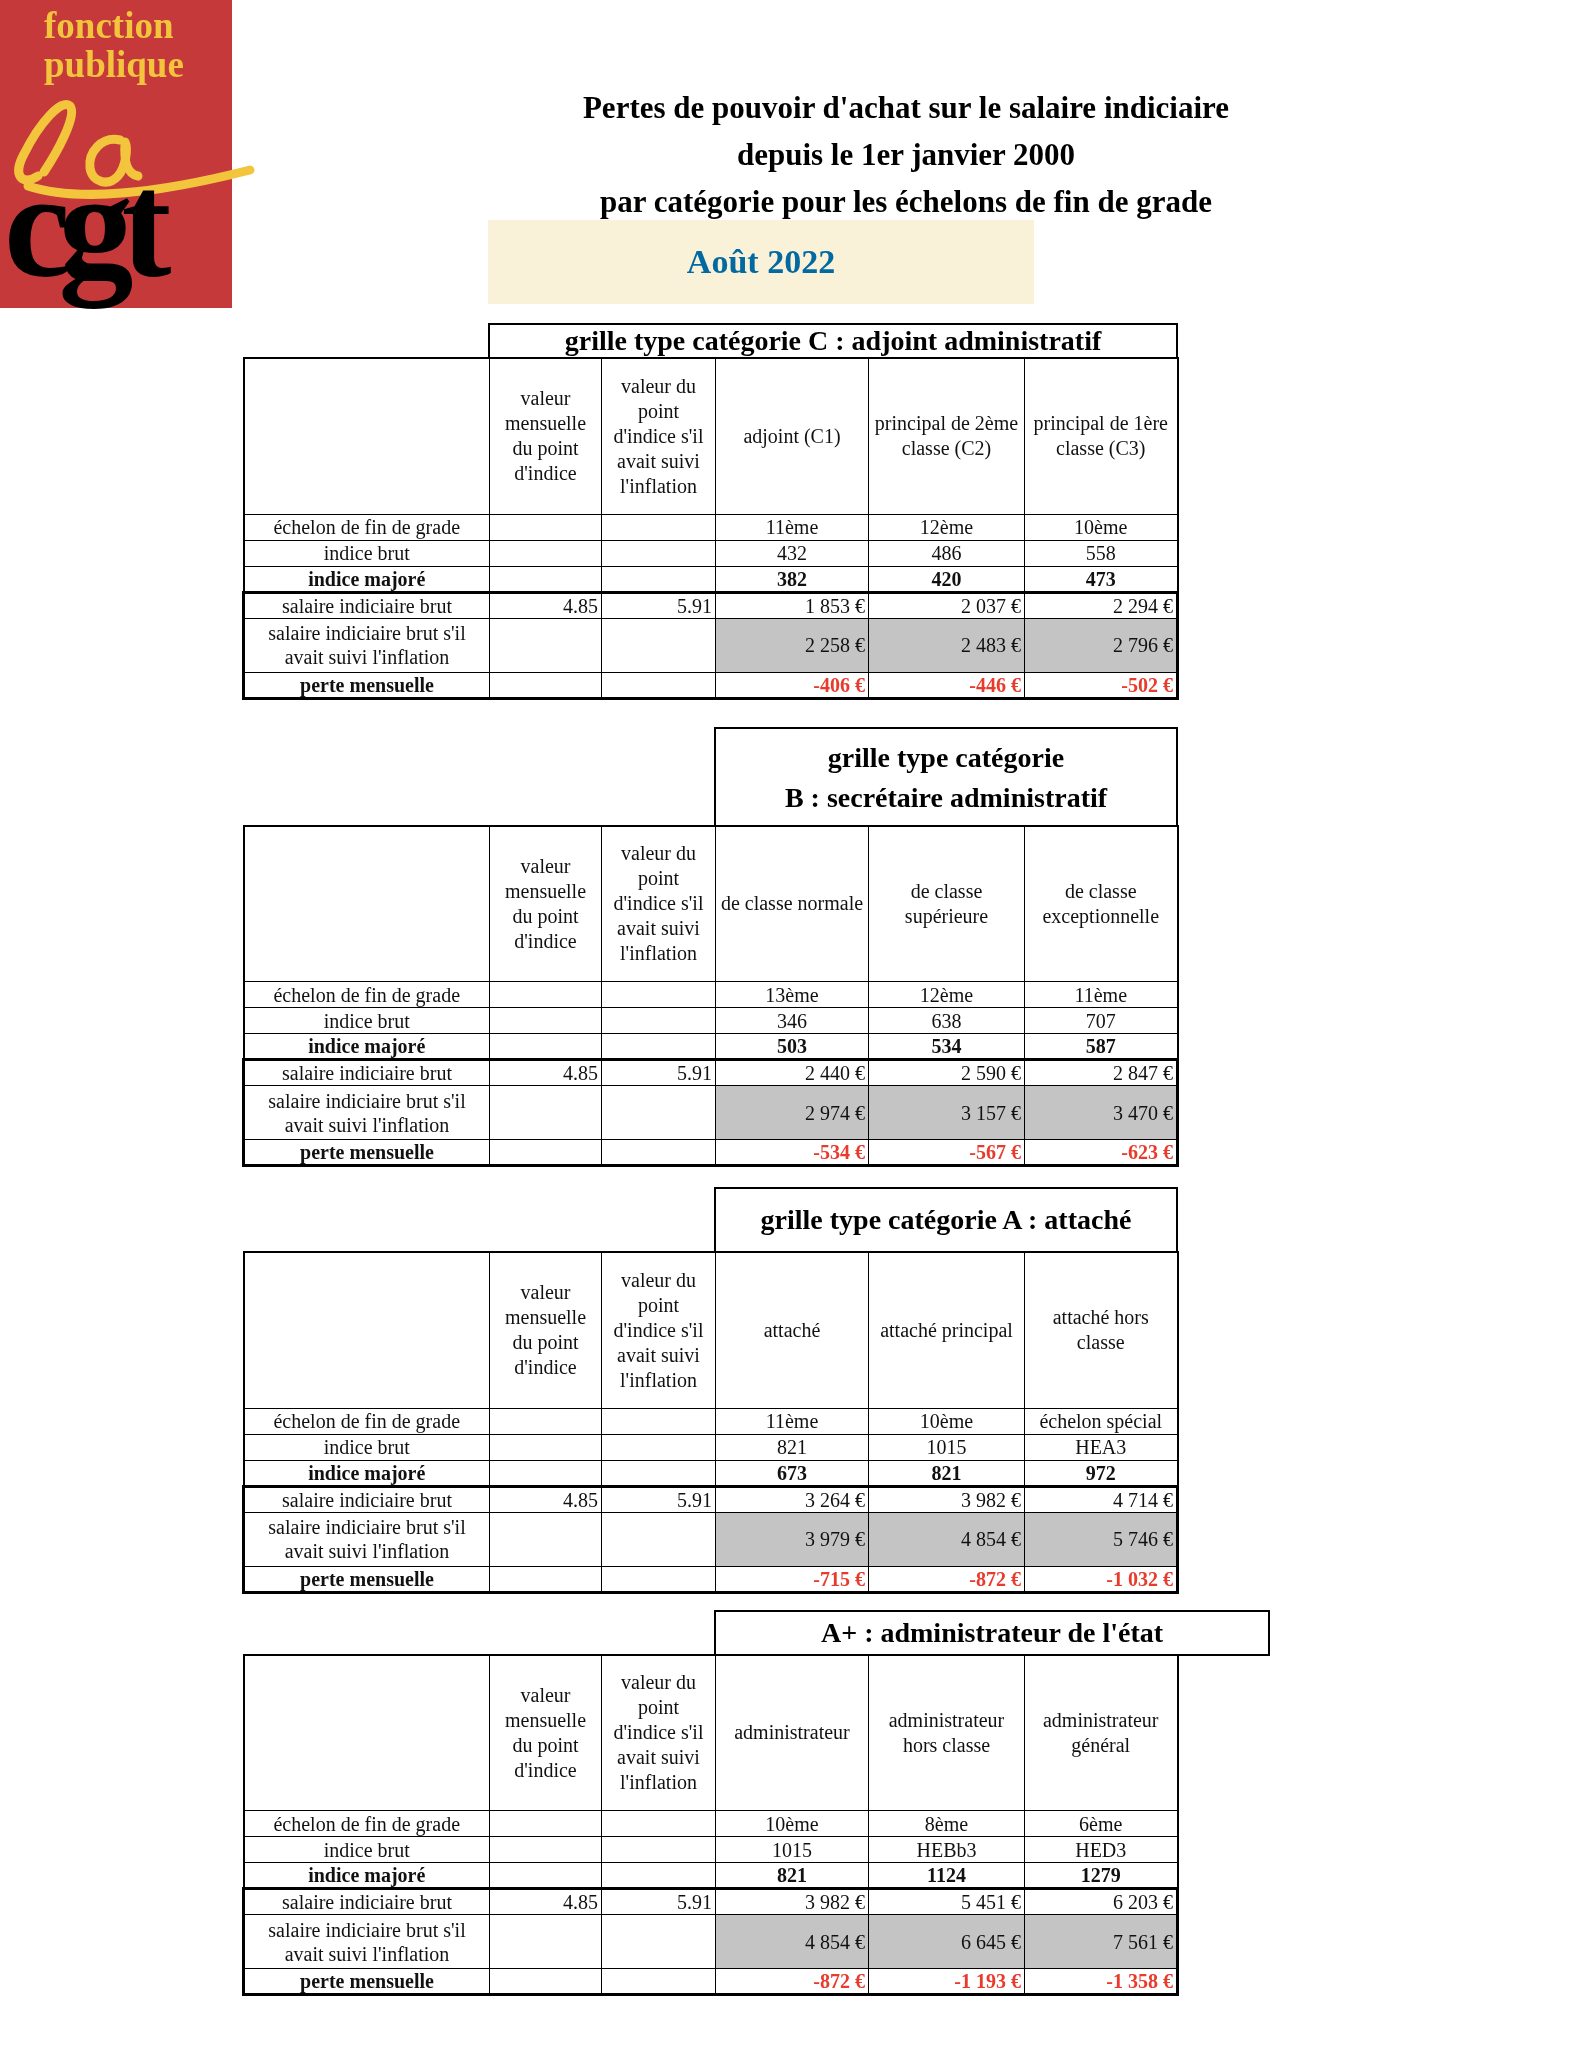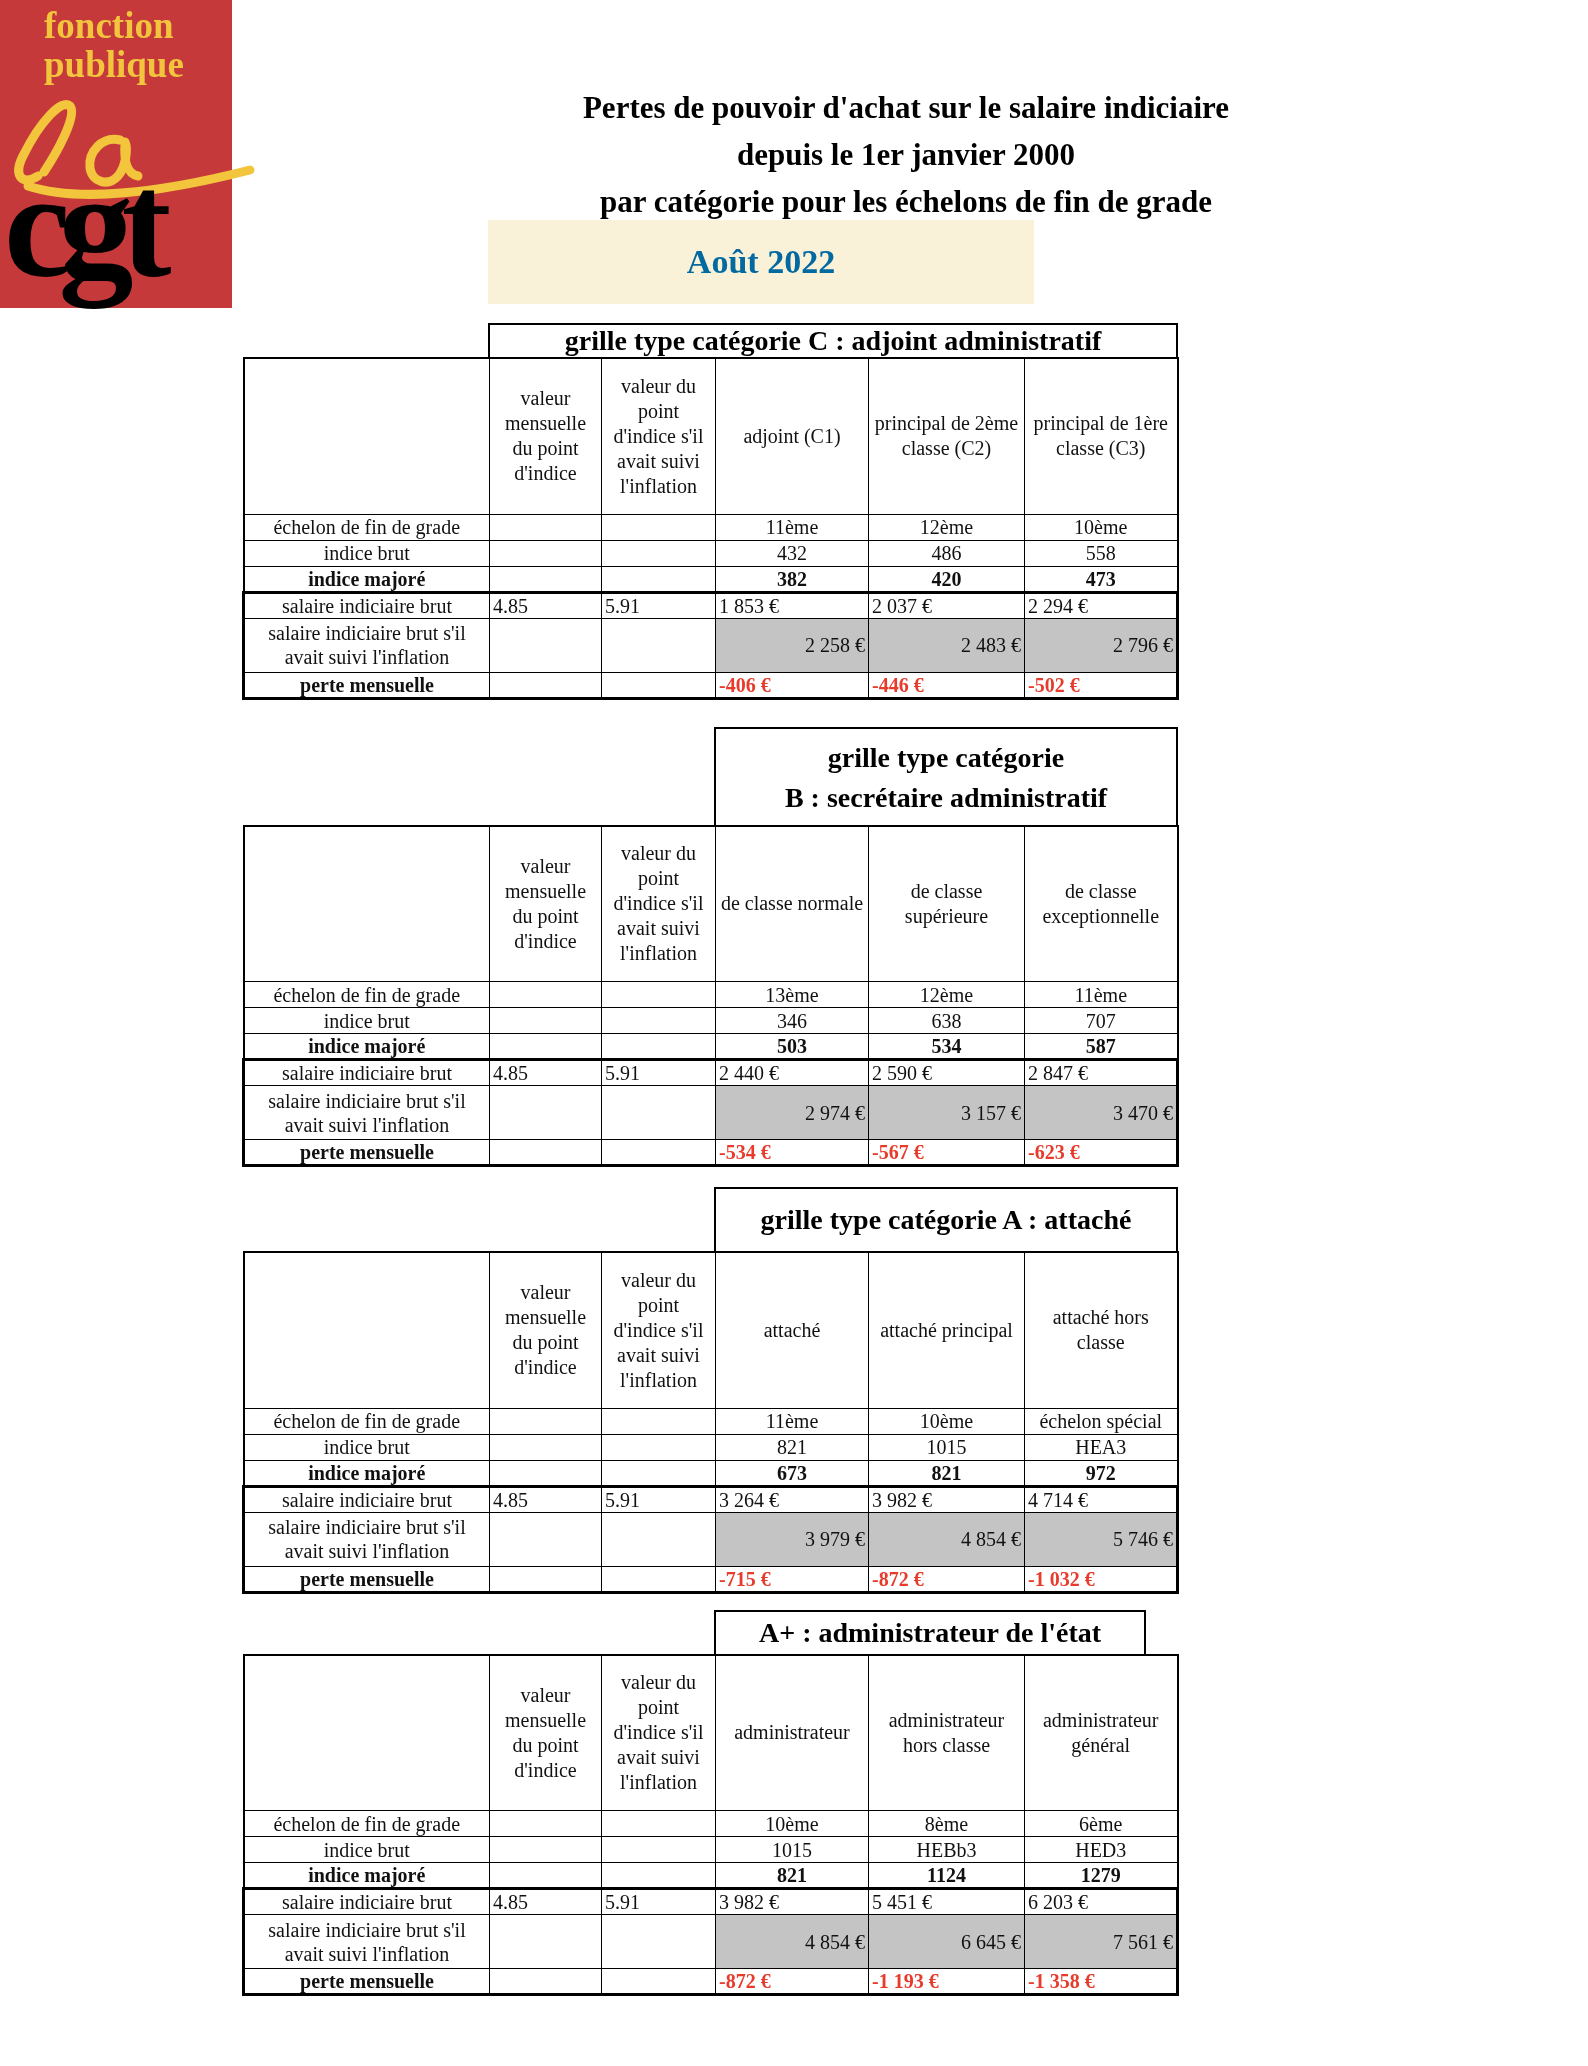--- a/index.html
+++ b/index.html
@@ -26,29 +26,29 @@
   
   .tables-area{position:absolute;left:242px;top:323px;}
   .tblock{position:relative;}
   .t-b{margin-top:27px;} .t-a{margin-top:20px;} .t-aplus{margin-top:16px;}
   .ttitle{box-sizing:border-box;border:2px solid #000;background:#fff;text-align:center;
           font-weight:bold;color:#000;position:relative;z-index:2;margin-bottom:-2px;
           white-space:pre-line;}
   .t-c .ttitle{margin-left:246px;width:690px;height:36px;font-size:28px;line-height:32px;}
   .t-b .ttitle{margin-left:472px;width:464px;height:100px;font-size:28px;line-height:40px;padding-top:9px;}
   .t-a .ttitle{margin-left:472px;width:464px;height:66px;font-size:28px;line-height:62px;}
-  .t-aplus .ttitle{margin-left:472px;width:432px;height:46px;font-size:28px;line-height:42px;}
+  .t-aplus .ttitle{margin-left:472px;width:556px;height:46px;font-size:28px;line-height:42px;}
   table.grid{border-collapse:collapse;table-layout:fixed;width:934px;font-size:20px;
              border:2px solid #000;background:#fff;}
   table.grid td{border:1px solid #000;padding:0 3px;height:26px;box-sizing:border-box;
                 line-height:24px;overflow:hidden;vertical-align:middle;}
   tr.r-hd td{height:156px;text-align:center;line-height:25px;}
   td.lbl{text-align:center;}
   td.ctr{text-align:center;}
-  td.num{padding-right:6px;}
+  td.num{text-align:right;padding-right:6px;}
   .b{font-weight:bold;}
   tr.r-inf td{height:54px;}
   td.gray{background:var(--gray);vertical-align:bottom;text-align:right;line-height:26px;}
   td.loss{color:var(--loss);font-weight:bold;}
   tr.r-sal td{border-top:3px solid #000;}
   tr.r-sal td:first-child, tr.r-inf td:first-child, tr.r-per td:first-child{border-left:3px solid #000;}
   tr.r-sal td:last-child, tr.r-inf td:last-child, tr.r-per td:last-child{border-right:3px solid #000;}
   tr.r-per td{border-bottom:3px solid #000;}
 </style>
 </head>

